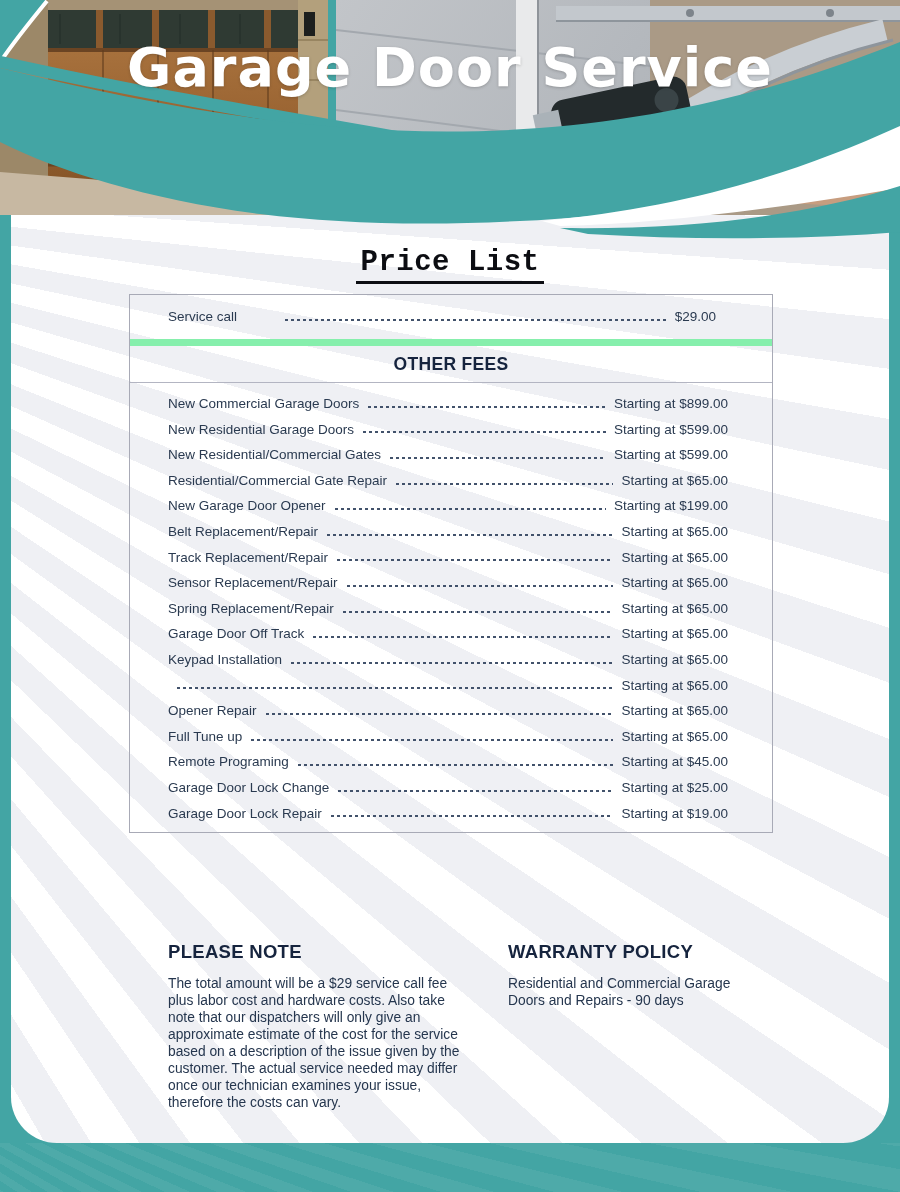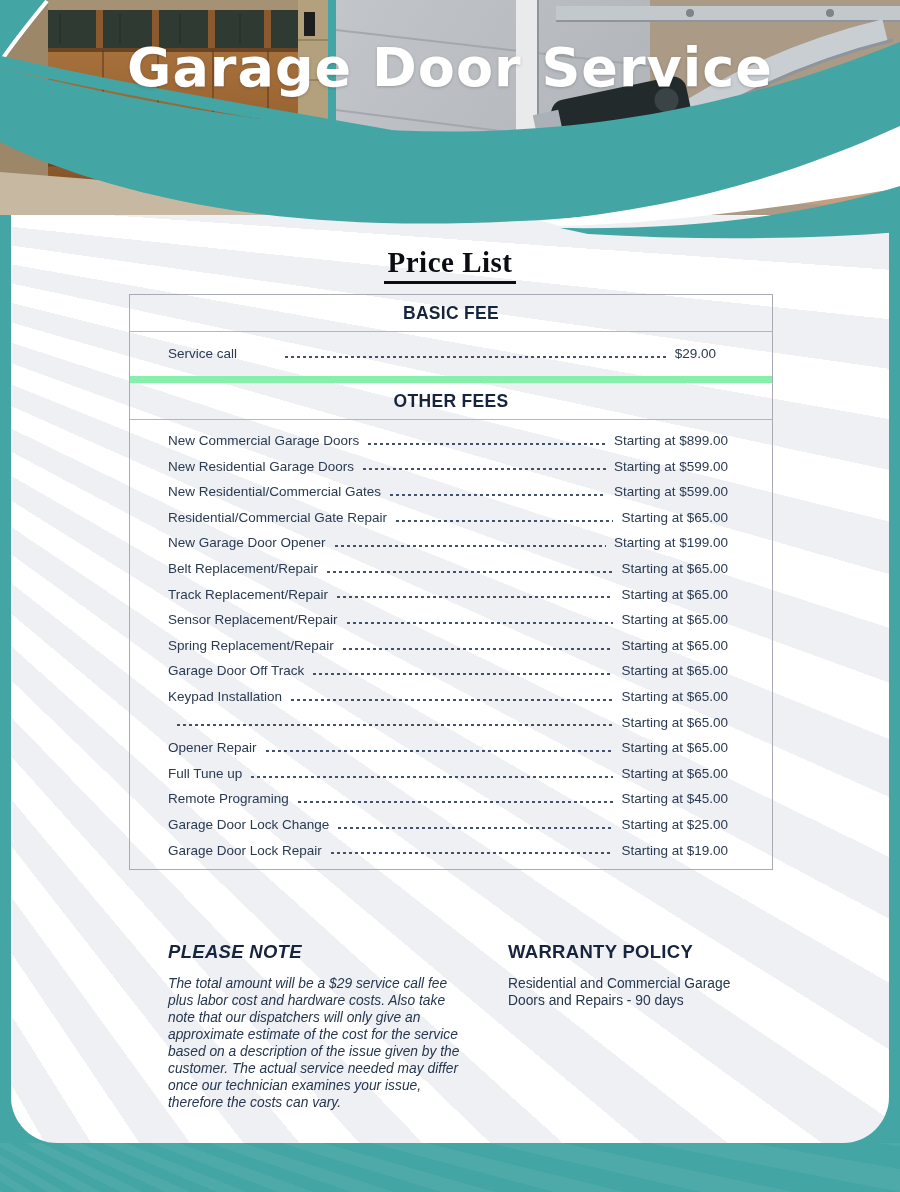--- a/index.html
+++ b/index.html
@@ -31,21 +31,21 @@
     text-align:center;color:#ffffff;
     font-family:"DejaVu Sans",sans-serif;font-weight:700;font-size:54px;letter-spacing:1px;
     text-shadow:0 1px 3px rgba(40,40,40,.25);
   }
   .content{position:absolute;left:0;top:0;width:900px;height:1192px;z-index:3;}
   .price-list-title{
     position:absolute;left:0;top:246px;width:900px;text-align:center;
   }
   .price-list-title span{
     display:inline-block;
-    font-family:Liberation Serif, serif;font-weight:800;font-size:29px;color:#0c0d12;
+    font-family:Liberation Mono, monospace;font-weight:800;font-size:29px;color:#0c0d12;
     border-bottom:3px solid #0c0d12;padding:0 4px 2px 4px;letter-spacing:.5px;
   }
   .price-table{
     position:absolute;left:129px;top:294px;width:644px;
     border:1px solid #a8aab6;box-sizing:border-box;
   }
   .section-head{
     height:36px;display:flex;align-items:center;justify-content:center;
     border-bottom:1px solid #b3b5c2;
     font-weight:700;font-size:17.5px;color:var(--navy);letter-spacing:.3px;
@@ -61,21 +61,21 @@
   .rows{padding:8px 0 6px 0;}
   .leader{
     flex:1;height:2px;align-self:center;margin:6px 8px 0 9px;
     background:repeating-linear-gradient(90deg,#42526b 0 3px,rgba(0,0,0,0) 3px 6px);
   }
   .fee-price{white-space:nowrap;}
   .disclaimer{
     position:absolute;left:163px;top:872px;width:582px;
     font-size:13.8px;line-height:17.3px;color:#1c2a3a;
   }
-  .col-note{position:absolute;left:168px;top:941px;width:300px;font-style:italic;}
+  .col-note{position:absolute;left:168px;top:941px;width:300px;}
   .col-warranty{position:absolute;left:508px;top:941px;width:250px;}
   .col-heading{
     font-weight:700;font-size:18.5px;color:var(--navy);letter-spacing:.3px;margin:0 0 12px 0;
   }
   .col-body{font-size:13.8px;line-height:17px;color:#25364e;}
 </style>
 </head>
 <body>
 
 <div class="footer-texture"></div>
@@ -178,21 +178,20 @@
 
 <div class="page-title">Garage Door Service</div>
 
 <div class="content">
 
   <div class="price-list-title">
     <span>Price List</span>
   </div>
 
   <div class="price-table">
-    <div class="section-head">BASIC FEE</div>
     <div class="basic-row-wrap">
   <div class="fee-row">
     <span class="fee-label">Service call</span>
     <span class="leader"></span>
     <span class="fee-price">$29.00</span>
   </div>
 </div>
     <div class="section-head">OTHER FEES</div>
     <div class="rows">
   <div class="fee-row">

